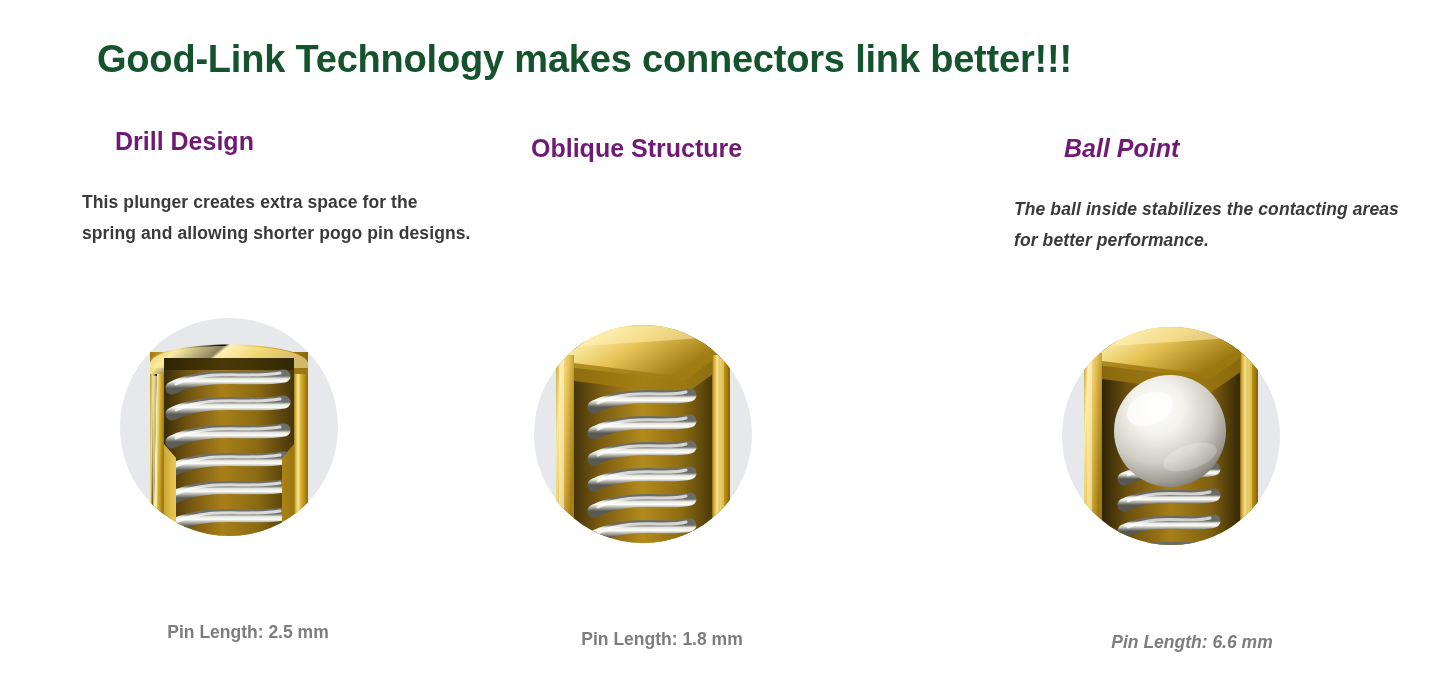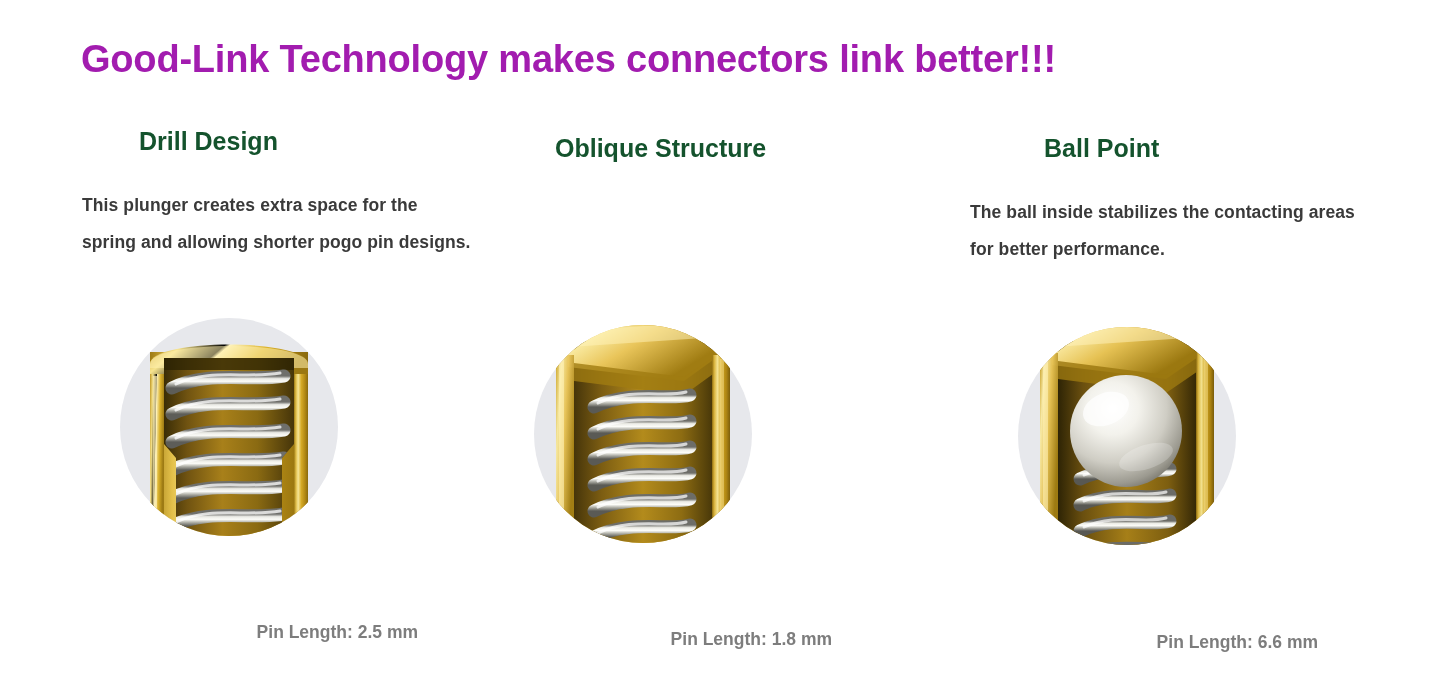--- a/index.html
+++ b/index.html
@@ -17,57 +17,56 @@
     -webkit-font-smoothing: antialiased;
   }
   .slide {
     position: absolute;
     inset: 0;
     background: #ffffff;
   }
   
   .slide-title {
     position: absolute;
-    left: 81px;
+    left: 97px;
     top: 38px;
     font-size: 38px;
     font-weight: bold;
-    color: #a21caf;
+    color: #14532d;
     letter-spacing: -0.2px;
     white-space: nowrap;
   }
   
   .col {
     position: absolute;
     top: 115px;
     width: 440px;
     height: 560px;
   }
   .col-1 { left: 62px; }
   .col-2 { left: 478px; }
-  .col-3 { left: 940px; }
+  .col-3 { left: 984px; font-style: italic; }
 
   .col-heading {
     position: absolute;
     font-size: 25px;
     font-weight: bold;
-    color: #14532d;
+    color: #701a75;
     white-space: nowrap;
-    margin-left: 24px;
   }
   .col-1 .col-heading { left: 53px; top: 12px; }
   .col-2 .col-heading { left: 53px; top: 19px; }
   .col-3 .col-heading { left: 80px; top: 19px; }
 
   .col-body {
     position: absolute;
     font-size: 17.5px;
     font-weight: bold;
     color: #3a3a3a;
-    line-height: 37px;
+    line-height: 31px;
     letter-spacing: 0.1px;
   }
   .col-1 .col-body { left: 20px; top: 72px; width: 392px; }
   .col-2 .col-body { left: 20px; top: 79px; width: 412px; }
   .col-3 .col-body { left: 22px; top: 79px; width: 392px; margin-left: 8px; }
 
   
   .figure {
     position: absolute;
     width: 218px;
@@ -105,21 +104,21 @@
     font-size: 17.5px;
     font-weight: bold;
     color: #7d7d7d;
     line-height: 37px;
     text-align: center;
     white-space: pre-line;
   }
   .col-1 .specs { left: 16px; top: 462px; width: 340px; }
   .col-2 .specs { left: 14px; top: 469px; width: 340px; }
   .col-3 .specs { left: 38px; top: 472px; width: 340px; }
-  .specs-line { display: block; text-align: right; }
+  .specs-line { display: block; }
 </style>
 </head>
 <body>
 
 <div class="slide">
 
   <div class="slide-title">Good-Link Technology makes connectors link better!!!</div>
 
   <div class="col col-1">
     <div class="col-heading">Drill Design</div>

